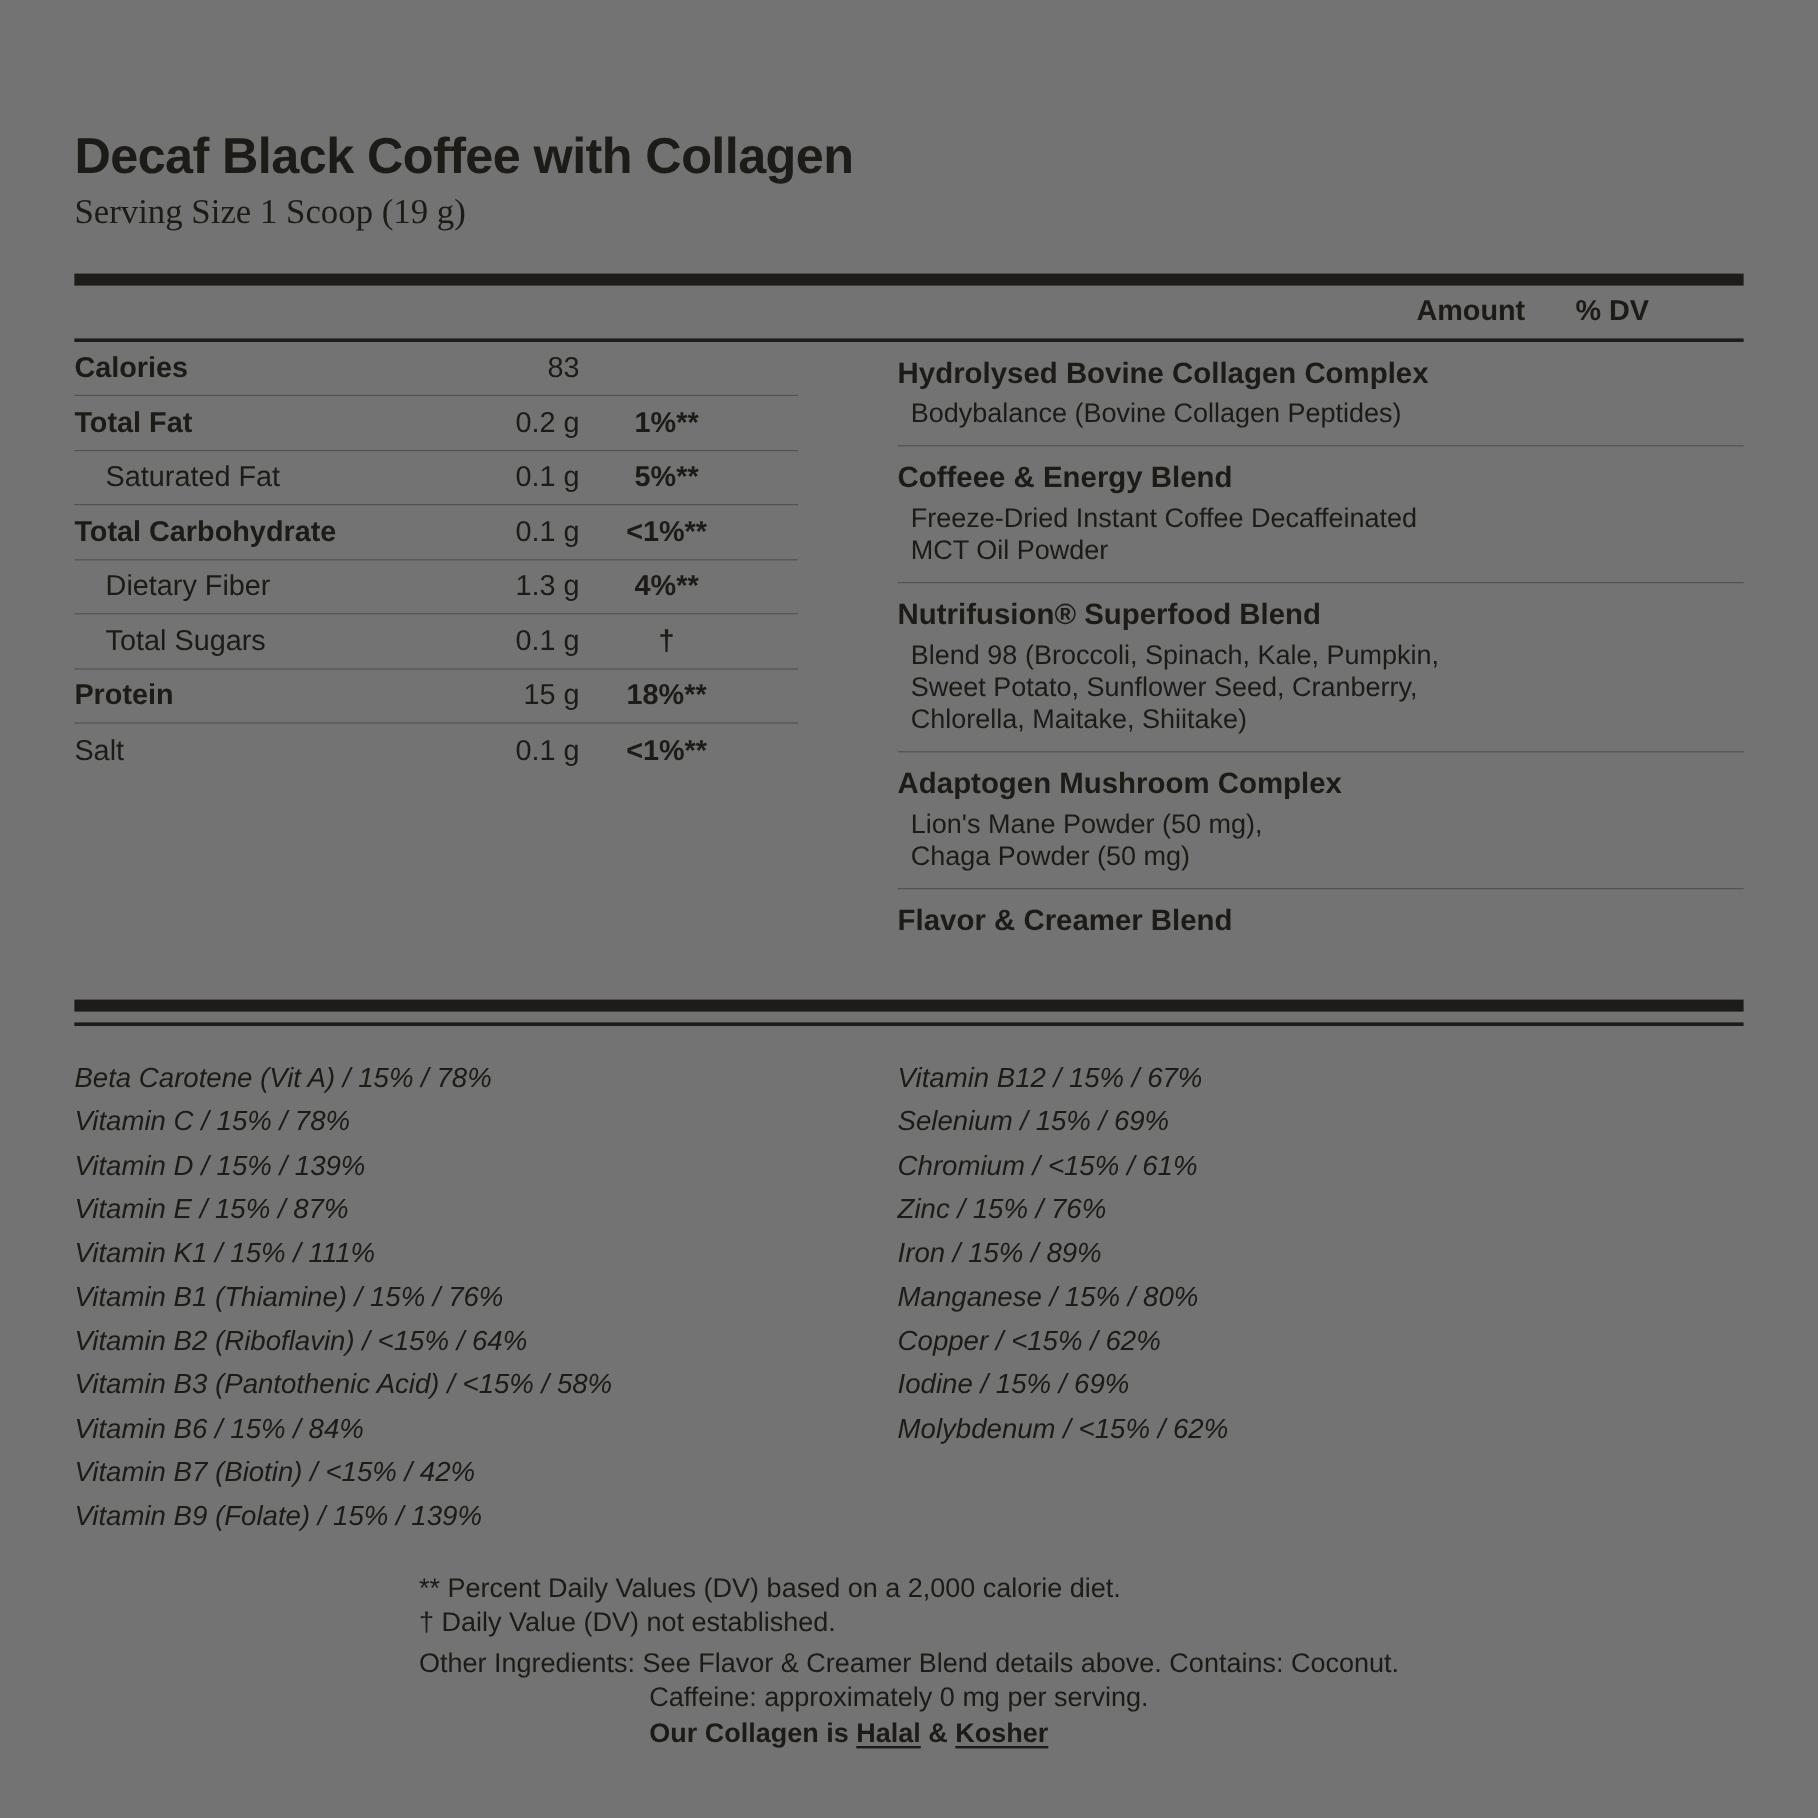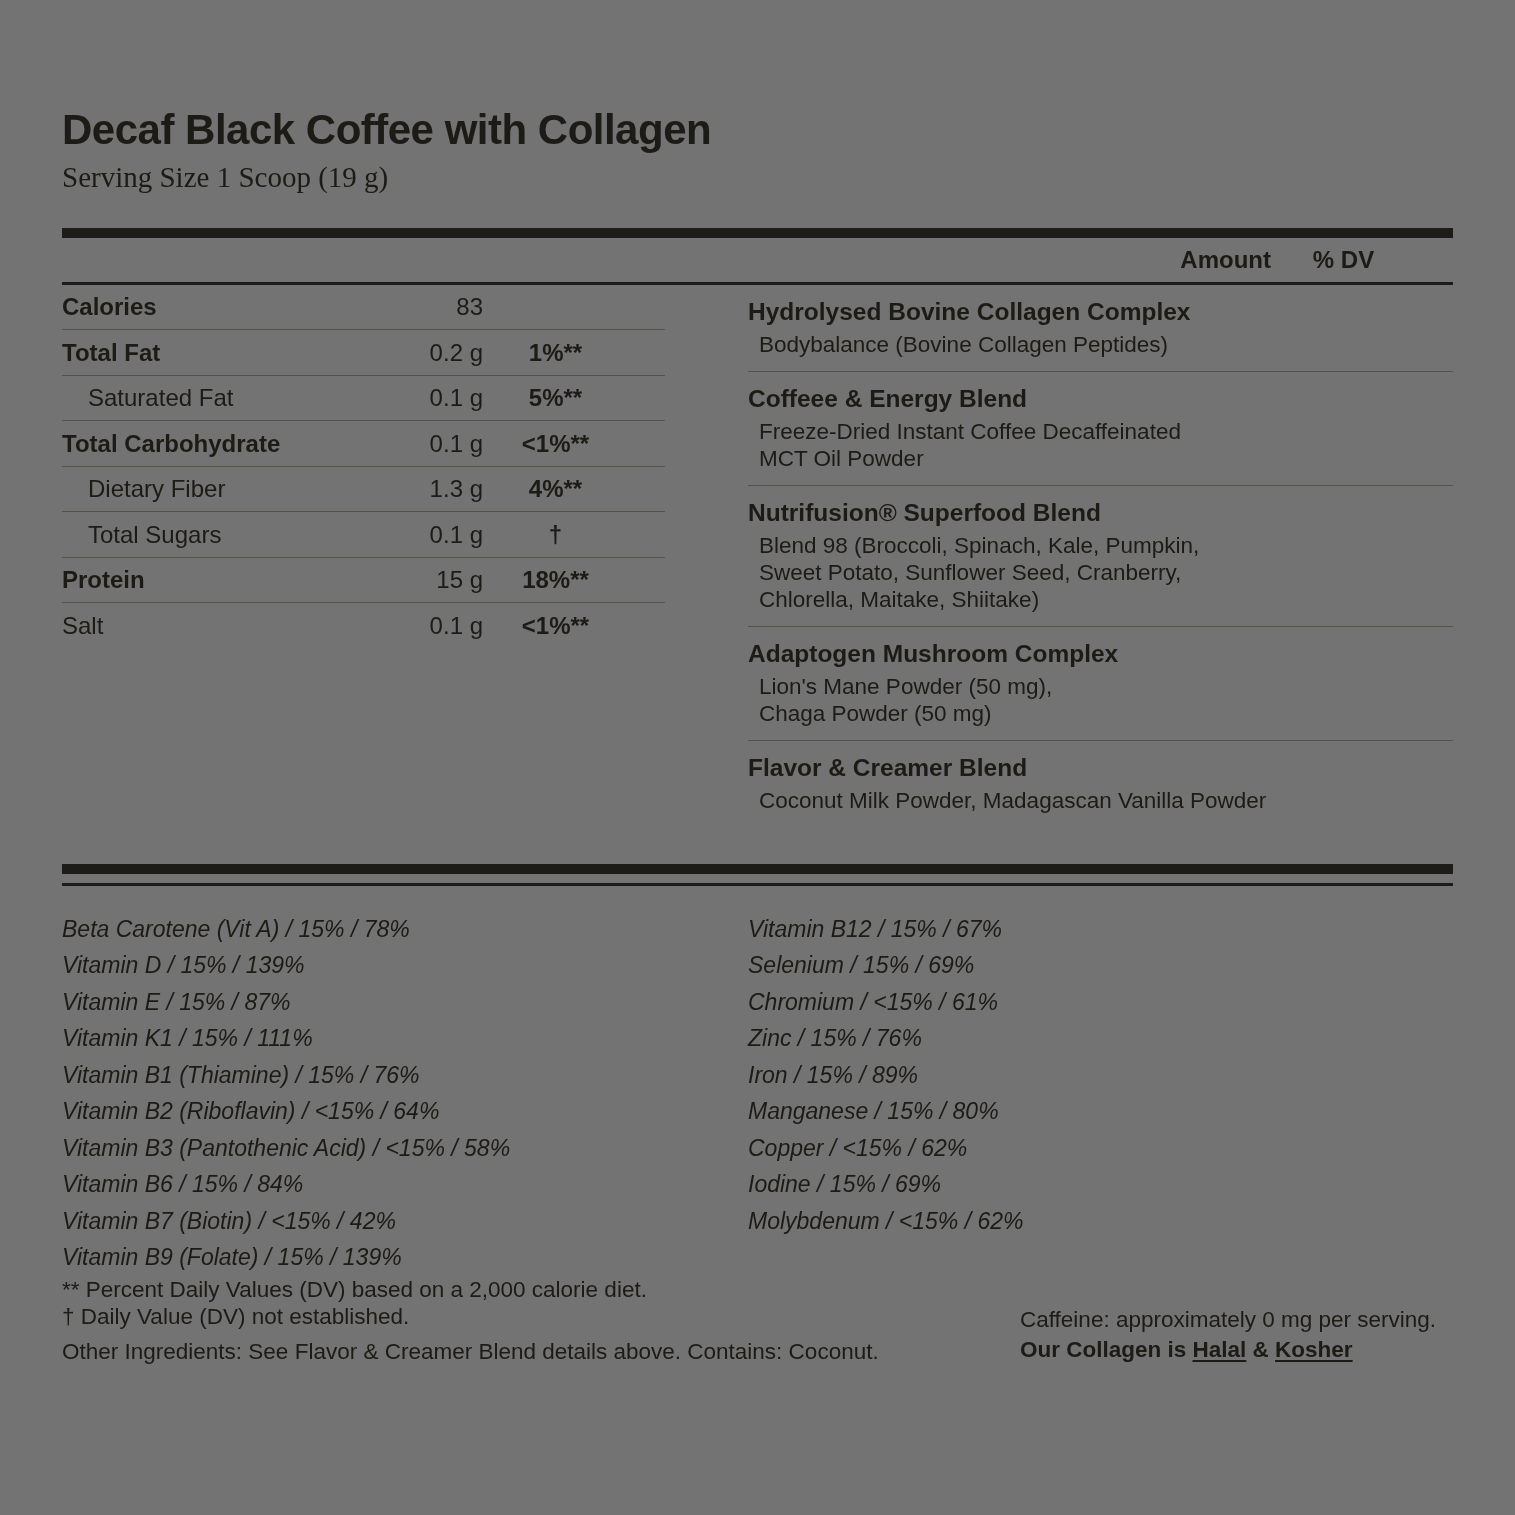--- a/index.html
+++ b/index.html
@@ -70,21 +70,21 @@
   
   .bar-mid { margin-top: 37px; }
   .nrv-heading { margin-top: 20px; font-size: 25px; font-weight: 700; line-height: 30px; }
   .nrv-rule { margin-top: 9px; }
   .nrv-cols { display: flex; margin-top: 25px; font-style: italic; }
   .nrv-left { width: 603px; }
   .nrv-right { flex: 1; }
   .nrv-item { font-size: 23px; line-height: 36.5px; font-weight: 400; }
 
   
-  .footer { display: flex; align-items: flex-end; }
+  .footer { display: flex; margin-top: 29px; align-items: center; flex-direction: column; }
   .foot-left { flex: 1; }
   .foot-right { width: 433px; }
   .footnote { font-size: 22.5px; line-height: 27.5px; }
   .foot-other { margin-top: 7px; }
   .caffeine { font-size: 22.5px; line-height: 30px; }
   .collagen { font-size: 22.5px; line-height: 30px; font-weight: 700; }
   .cert-link {
     color: inherit;
     text-decoration: underline;
     text-decoration-thickness: 2px;
@@ -204,32 +204,32 @@
         </div>
 
         <div class="blend thin-b">
           <div class="blend-title">Adaptogen Mushroom Complex</div>
           <div class="blend-line">Lion's Mane Powder (50 mg),</div>
           <div class="blend-line">Chaga Powder (50 mg)</div>
         </div>
 
         <div class="blend">
           <div class="blend-title">Flavor &amp; Creamer Blend</div>
-          <div class="blend-line">Coconut Milk Powder, Madagascan Vanilla Powder</div>
         </div>
 
       </div>
     </div>
 
     <div class="bar-thick bar-mid"></div>
     <div class="rule-med nrv-rule"></div>
 
     <div class="nrv-cols">
       <div class="nrv-left">
         <div class="nrv-item">Beta Carotene (Vit A) / 15% / 78%</div>
+        <div class="nrv-item">Vitamin C / 15% / 78%</div>
         <div class="nrv-item">Vitamin D / 15% / 139%</div>
         <div class="nrv-item">Vitamin E / 15% / 87%</div>
         <div class="nrv-item">Vitamin K1 / 15% / 111%</div>
         <div class="nrv-item">Vitamin B1 (Thiamine) / 15% / 76%</div>
         <div class="nrv-item">Vitamin B2 (Riboflavin) / &lt;15% / 64%</div>
         <div class="nrv-item">Vitamin B3 (Pantothenic Acid) / &lt;15% / 58%</div>
         <div class="nrv-item">Vitamin B6 / 15% / 84%</div>
         <div class="nrv-item">Vitamin B7 (Biotin) / &lt;15% / 42%</div>
         <div class="nrv-item">Vitamin B9 (Folate) / 15% / 139%</div>
       </div>

